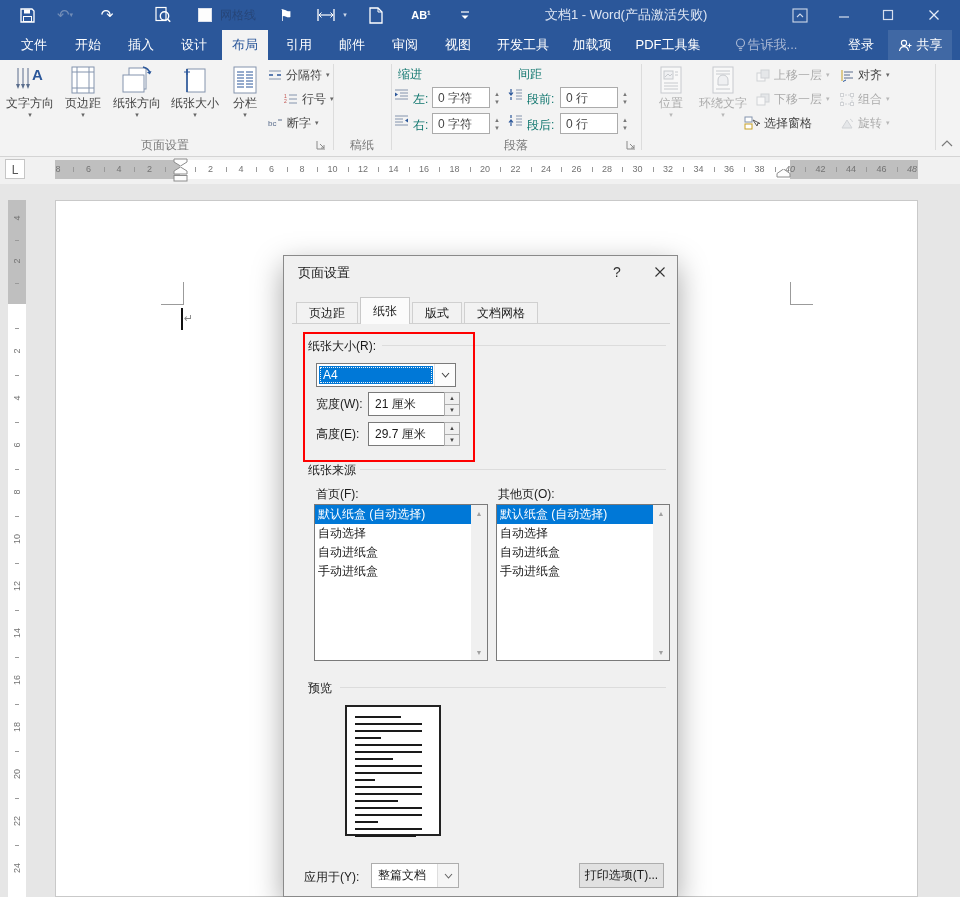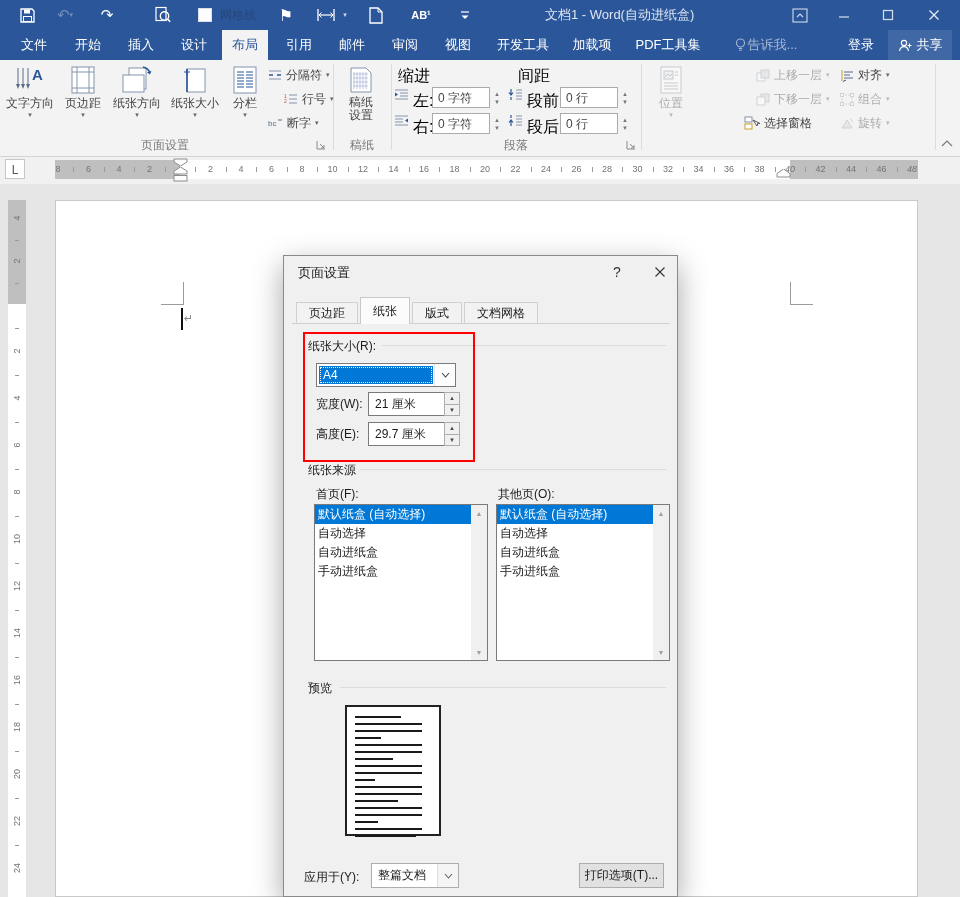--- a/index.html
+++ b/index.html
@@ -31,21 +31,21 @@
   .bigbtn{position:absolute;top:2px;height:72px;text-align:center;font-size:12px;color:#444;cursor:default}
   .bigbtn .ic{height:32px;display:flex;align-items:flex-end;justify-content:center}
   .bigbtn .lbl{line-height:14px;margin-top:2px;white-space:nowrap}
   .bigbtn .lblwrap{line-height:13px;margin-top:2px;white-space:normal}
   .bigbtn .car{font-size:7px;color:#666;line-height:9px}
   .smbtn{position:absolute;height:22px;display:flex;align-items:center;gap:4px;font-size:12px;color:#444;white-space:nowrap}
   .smbtn .car{font-size:7px;color:#666}
   .dis{opacity:.42;filter:grayscale(60%)}
   .grplabel{position:absolute;top:77px;font-size:12px;color:#7a7a7a;text-align:center;white-space:nowrap}
   .launcher{position:absolute;top:80px;width:11px;height:11px;cursor:default}
-  .fieldlbl{position:absolute;font-size:16px;color:#000000;white-space:nowrap}
+  .fieldlbl{position:absolute;font-size:12px;color:#0f766e;white-space:nowrap}
   .spinbox{position:absolute;height:21px;background:#fff;border:1px solid #ababab;font-size:12px;color:#444;
            line-height:21px;padding-left:5px;box-sizing:border-box;white-space:nowrap}
   .rspin{position:absolute;width:12px;height:22px;display:flex;flex-direction:column;align-items:center;justify-content:center}
   .rspin span{font-size:6px;color:#777;line-height:8px}
   .collapse{position:absolute;left:936px;top:74px;width:22px;height:18px;display:flex;align-items:center;justify-content:center}
 
   
   .rulerrow{position:absolute;left:0;top:157px;width:960px;height:27px;background:#f1f1f1}
   .tabsel{position:absolute;left:5px;top:2px;width:20px;height:20px;background:#fff;border:1px solid #c6c6c6;
           text-align:center;line-height:20px;font-size:12px;color:#555;box-sizing:border-box}
@@ -159,21 +159,21 @@
           <path d="M9 1v4h4" fill="none" stroke="#fff"></path>
         </svg>
     </div>
     <div class="qat ab-sup" style="left:404px;width:34px">AB¹</div>
     <div class="qat" style="left:452px;width:26px">
       <svg width="10" height="10" viewBox="0 0 10 10">
           <line x1="1" y1="2" x2="9" y2="2" stroke="#fff" stroke-width="1.2"></line>
           <path d="M1.5 5.5L5 9l3.5-3.5z" fill="#fff"></path>
         </svg>
     </div>
-    <div class="win-title">文档1 - Word(自动进纸盒)</div>
+    <div class="win-title">文档1 - Word(产品激活失败)</div>
     <div class="winbtn" style="left:778px">
       <svg width="16" height="15" viewBox="0 0 16 15">
           <rect x="1" y="1" width="14" height="13" fill="none" stroke="#cfd9ea" stroke-width="1.1"></rect>
           <path d="M5 9l3-3 3 3" fill="none" stroke="#cfd9ea" stroke-width="1.1"></path>
         </svg>
     </div>
     <div class="winbtn" style="left:822px">
       <svg width="12" height="12" viewBox="0 0 12 12">
           <line x1="1" y1="8" x2="11" y2="8" stroke="#d7dfee" stroke-width="1.2"></line>
         </svg>
@@ -324,39 +324,20 @@
         <span class="car">▾</span>
     </div>
     <div class="grplabel" style="left:0;width:330px">页面设置</div>
     <div class="launcher" style="left:316px">
       <svg width="11" height="11" viewBox="0 0 11 11">
           <path d="M1 1v8h8" fill="none" stroke="#8a8a8a"></path>
           <path d="M4 4l4 4M8 5v3h-3" fill="none" stroke="#8a8a8a"></path>
         </svg>
     </div>
 
-    <div class="bigbtn" style="left:336px;width:50px">
-      <div class="ic">
-        <svg width="24" height="28" viewBox="0 0 24 28">
-            <path d="M2 2h15l5 5v19H2z" fill="#fff" stroke="#8494ad"></path>
-            <g stroke="#b9c6de">
-              <line x1="5" y1="6" x2="5" y2="23"></line>
-              <line x1="8" y1="6" x2="8" y2="23"></line>
-              <line x1="11" y1="6" x2="11" y2="23"></line>
-              <line x1="14" y1="6" x2="14" y2="23"></line>
-              <line x1="17" y1="6" x2="17" y2="23"></line>
-              <line x1="4" y1="8" x2="19" y2="8"></line>
-              <line x1="4" y1="12" x2="19" y2="12"></line>
-              <line x1="4" y1="16" x2="19" y2="16"></line>
-              <line x1="4" y1="20" x2="19" y2="20"></line>
-            </g>
-          </svg>
-      </div>
-      <div class="lblwrap" style="width:30px;margin:2px auto 0">稿纸设置</div>
-    </div>
     <div class="grplabel" style="left:334px;width:56px">稿纸</div>
 
     <div class="fieldlbl" style="left:398px;top:6px">缩进</div>
     <div class="fieldlbl" style="left:518px;top:6px">间距</div>
 
     <svg class="abs" style="left:394px;top:28px" width="15" height="13" viewBox="0 0 15 13">
         <path d="M1 2h13M6 5h8M6 8h8M1 11h13" stroke="#8494ad"></path>
         <path d="M1 4.5l3 2-3 2z" fill="#2b579a"></path>
       </svg>
     <div class="fieldlbl" style="left:413px;top:31px">左:</div>
@@ -418,20 +399,35 @@
             <g stroke="#8494ad">
               <line x1="15" y1="6" x2="18" y2="6"></line>
               <line x1="15" y1="9" x2="18" y2="9"></line>
               <line x1="4" y1="17" x2="18" y2="17"></line>
               <line x1="4" y1="20" x2="18" y2="20"></line>
               <line x1="4" y1="23" x2="18" y2="23"></line>
             </g>
           </svg>
       </div>
       <div class="lbl">位置</div>
+      <div class="car">▾</div>
+    </div>
+    <div class="bigbtn dis" style="left:694px;width:58px">
+      <div class="ic">
+        <svg width="22" height="28" viewBox="0 0 22 28">
+            <rect x="1" y="1" width="20" height="26" fill="#fff" stroke="#8494ad"></rect>
+            <path d="M6 14a5 5 0 0110 0v5H6z" fill="#e8eef7" stroke="#8494ad"></path>
+            <g stroke="#8494ad">
+              <line x1="4" y1="5" x2="18" y2="5"></line>
+              <line x1="4" y1="8" x2="18" y2="8"></line>
+              <line x1="4" y1="23" x2="18" y2="23"></line>
+            </g>
+          </svg>
+      </div>
+      <div class="lbl">环绕文字</div>
       <div class="car">▾</div>
     </div>
     <div class="smbtn dis" style="left:756px;top:4px">
       <svg width="14" height="13" viewBox="0 0 14 13">
           <rect x="1" y="4" width="8" height="8" fill="#fff" stroke="#9aa7bb"></rect>
           <rect x="5" y="1" width="8" height="8" fill="#cfd8e6" stroke="#9aa7bb"></rect>
         </svg>
       <span>上移一层</span>
         <span class="car">▾</span>
     </div>

